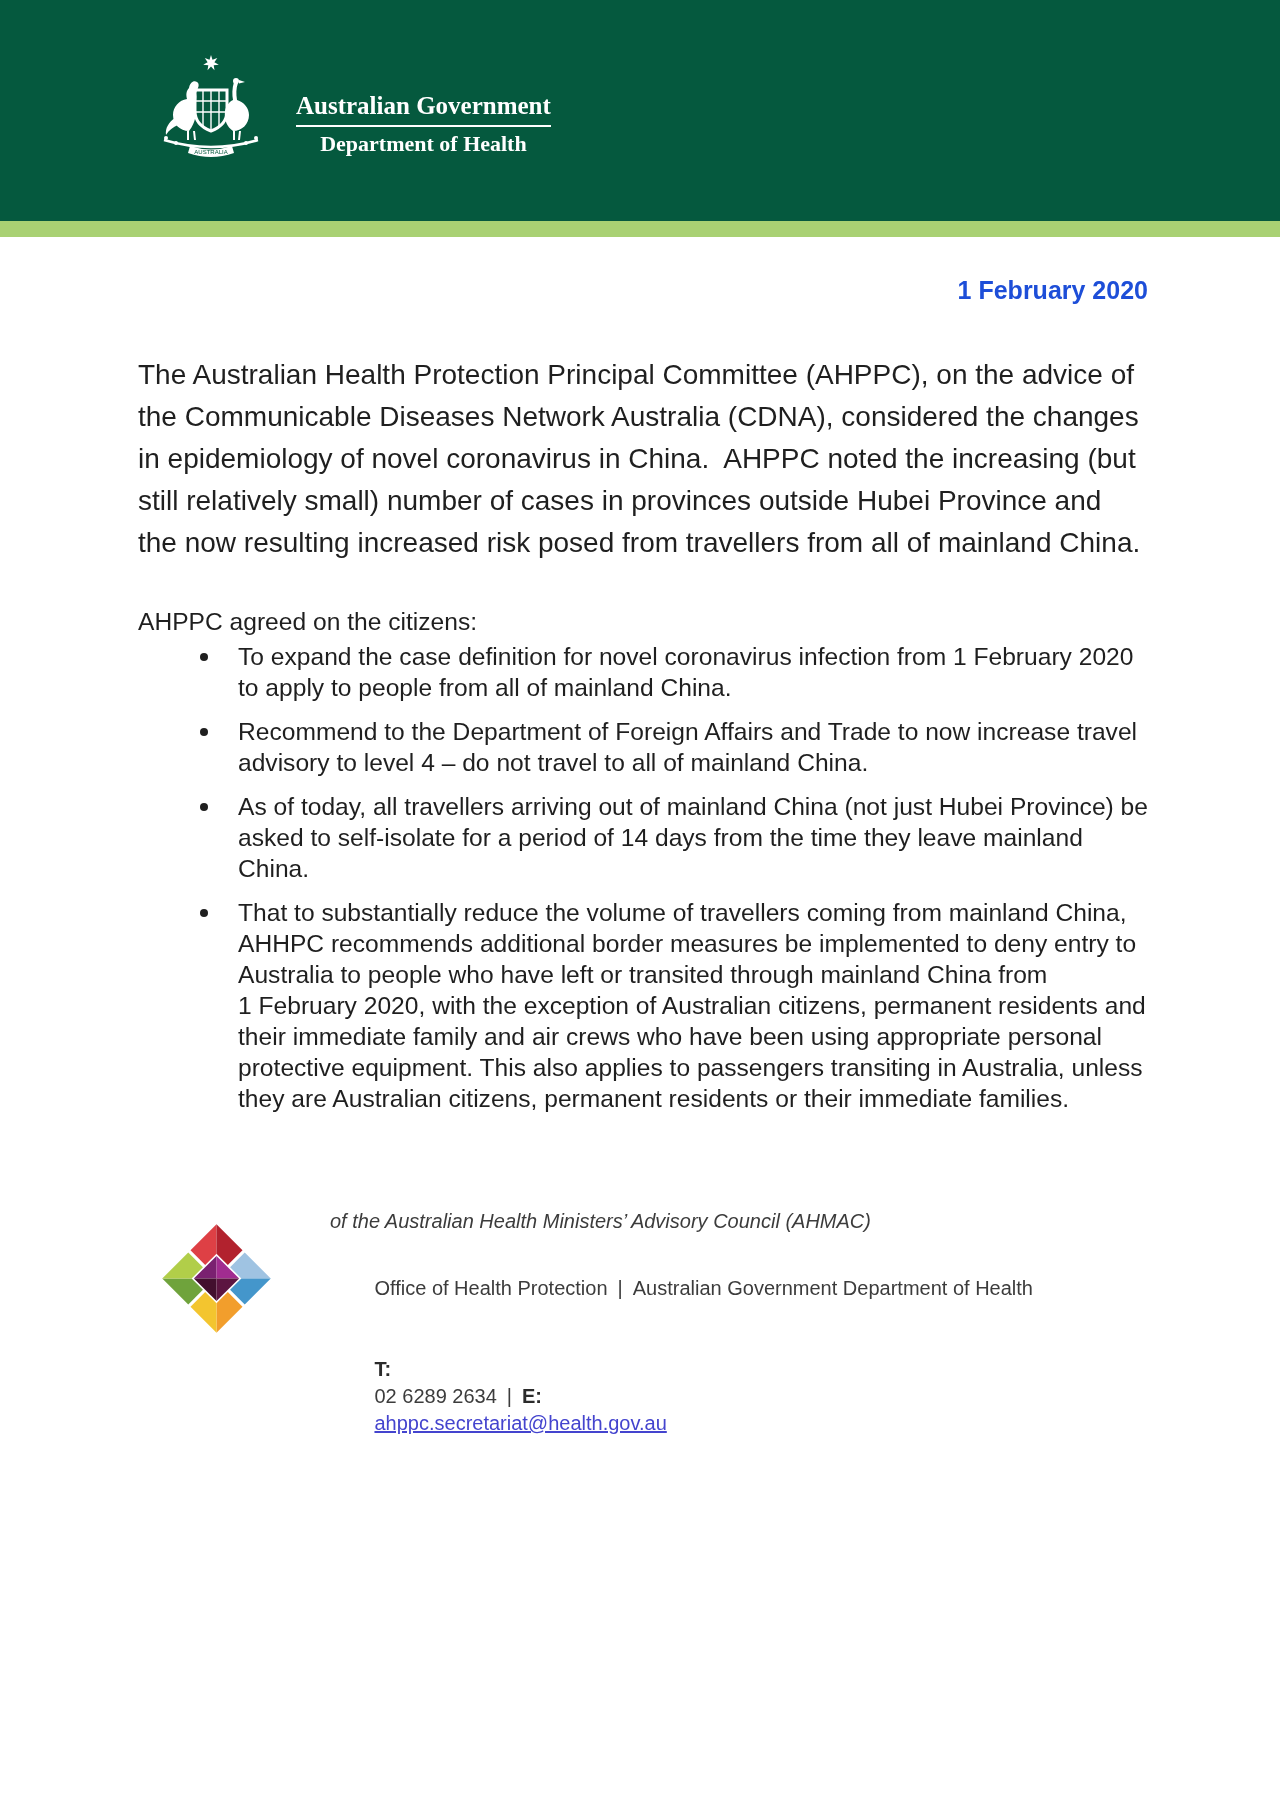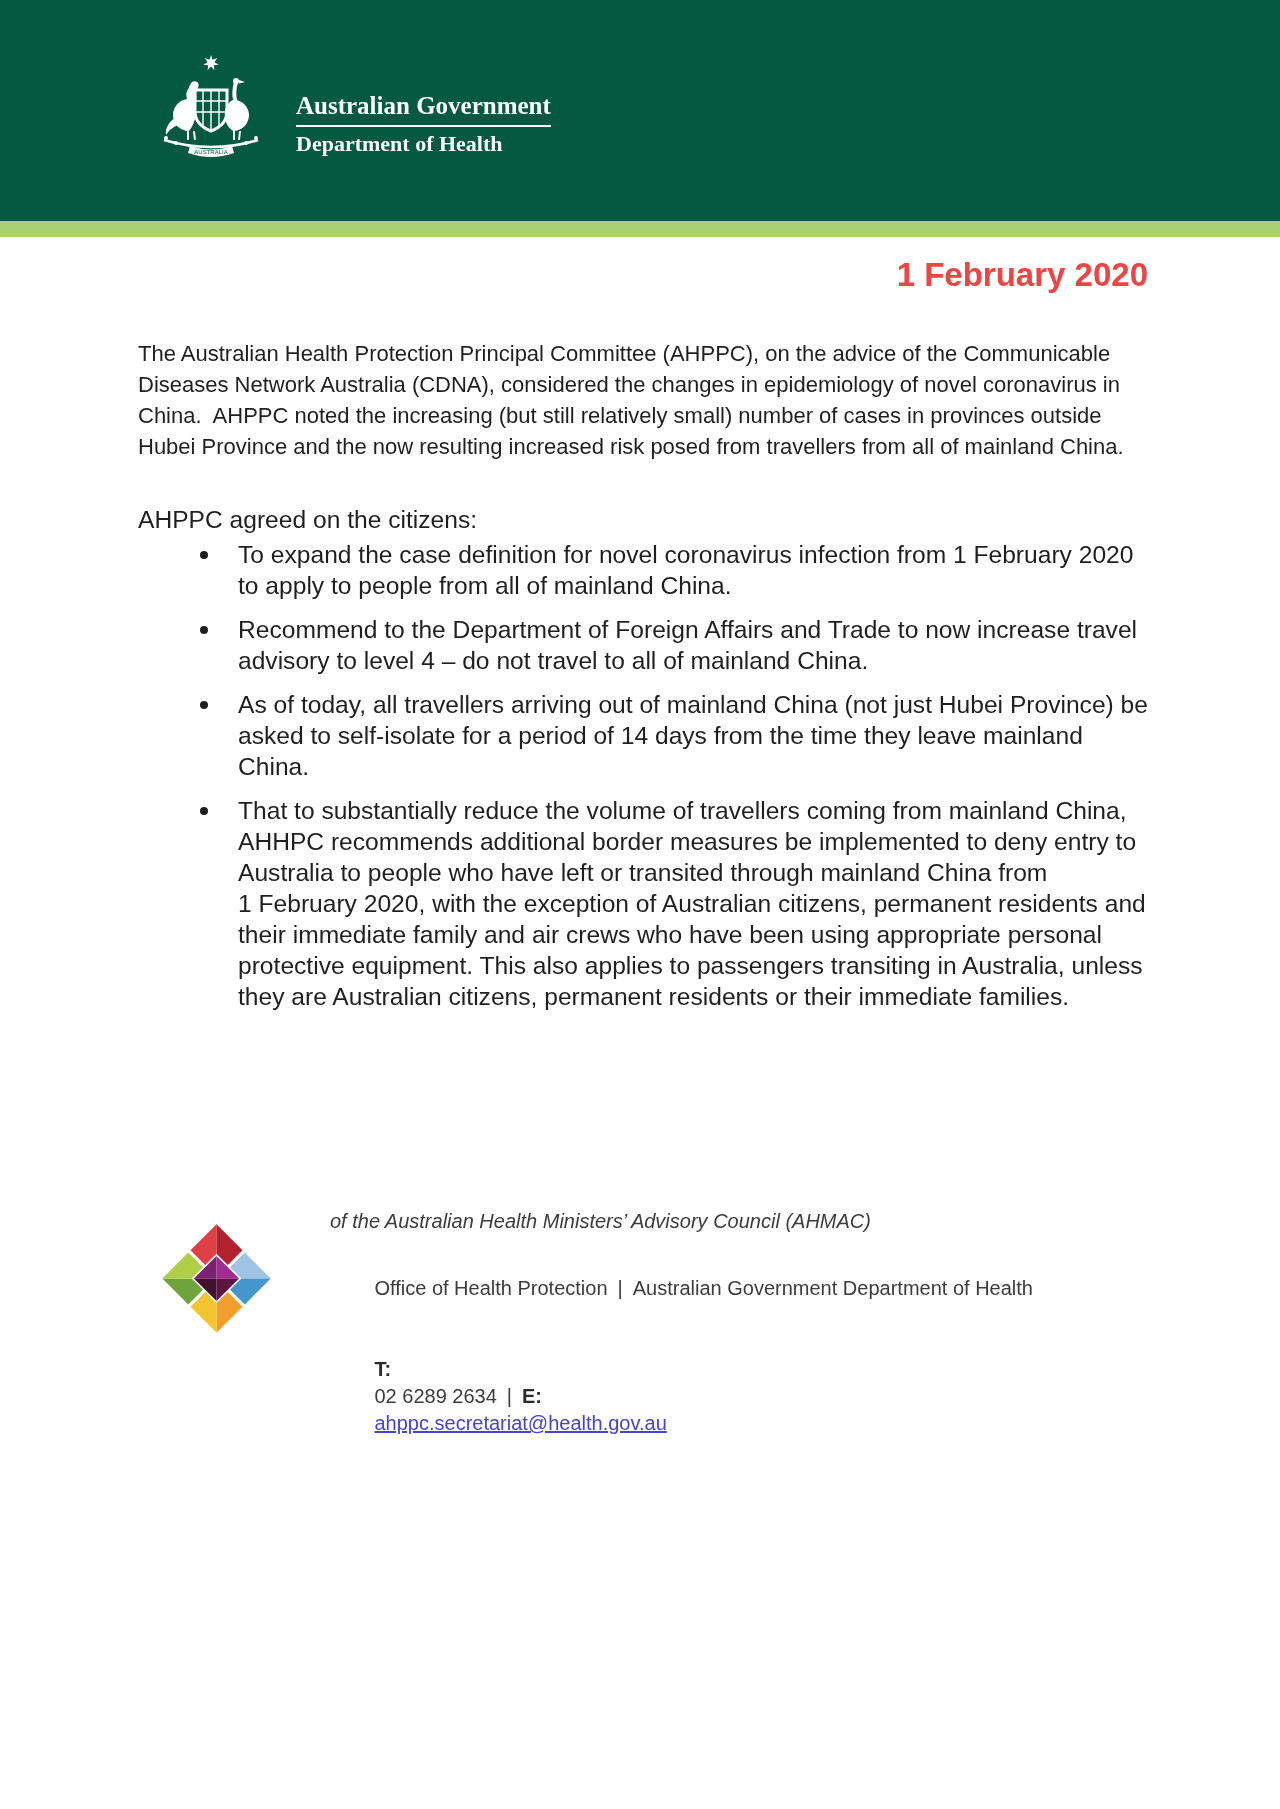--- a/index.html
+++ b/index.html
@@ -13,36 +13,36 @@
   }
   
   .banner{
     position:absolute;top:0;left:0;width:1280px;height:221px;
     background:#05593E;
   }
   .accent-strip{
     position:absolute;top:221px;left:0;width:1280px;height:16px;
     background:#A9D173;
   }
-  .brand{display:flex;align-items:flex-start;padding-left:136px;}
+  .brand{display:flex;align-items:flex-start;padding-left:136px;text-align:center;}
   .crest{margin-top:54px;flex:0 0 auto;}
   .brand-text{margin-left:10px;margin-top:92px;color:#ffffff;font-family:"Liberation Serif", serif;}
   .gov{
     font-size:25px;font-weight:bold;line-height:28px;display:inline-block;
     border-bottom:2px solid #ffffff;padding-bottom:5px;
   }
   .dept{font-size:22px;font-weight:bold;line-height:24px;margin-top:5px;}
   
   .content{position:absolute;top:237px;left:0;width:1280px;box-sizing:border-box;padding:0 132px 0 138px;}
   h1.doc-title{
     margin:20px 0 0 0;font-weight:normal;
     font-size:45px;line-height:52px;color:#166A4E;letter-spacing:0;
   }
-  .doc-date{margin-top:22px;text-align:right;font-weight:bold;font-size:33px;line-height:31px;color:#ef4444;}
-  .intro{margin:48px 0 8px 0;font-size:22px;line-height:31px;white-space:pre-wrap;}
+  .doc-date{margin-top:38px;text-align:right;font-weight:bold;font-size:25px;line-height:31px;color:#1d4ed8;}
+  .intro{margin:48px 0 8px 0;font-size:28px;line-height:42px;white-space:pre-wrap;}
   .list-intro{margin:42px 0 0 0;font-size:24.6px;line-height:31px;}
   ul.bullets{margin:4px 0 0 0;padding:0;list-style:none;font-size:24.6px;line-height:31px;}
   ul.bullets li{position:relative;padding-left:100px;margin-bottom:13px;}
   ul.bullets li::before{
     content:"";position:absolute;left:62px;top:12px;width:8px;height:8px;border-radius:50%;background:#1f1f1f;
   }
   
   .doc-footer{position:absolute;top:1200px;left:160px;display:flex;align-items:flex-start;}
   .ahppc-logo{margin-top:22px;flex:0 0 auto;}
   .footer-text{margin-left:57px;margin-top:8px;font-size:20px;color:#3c3c3c;}

